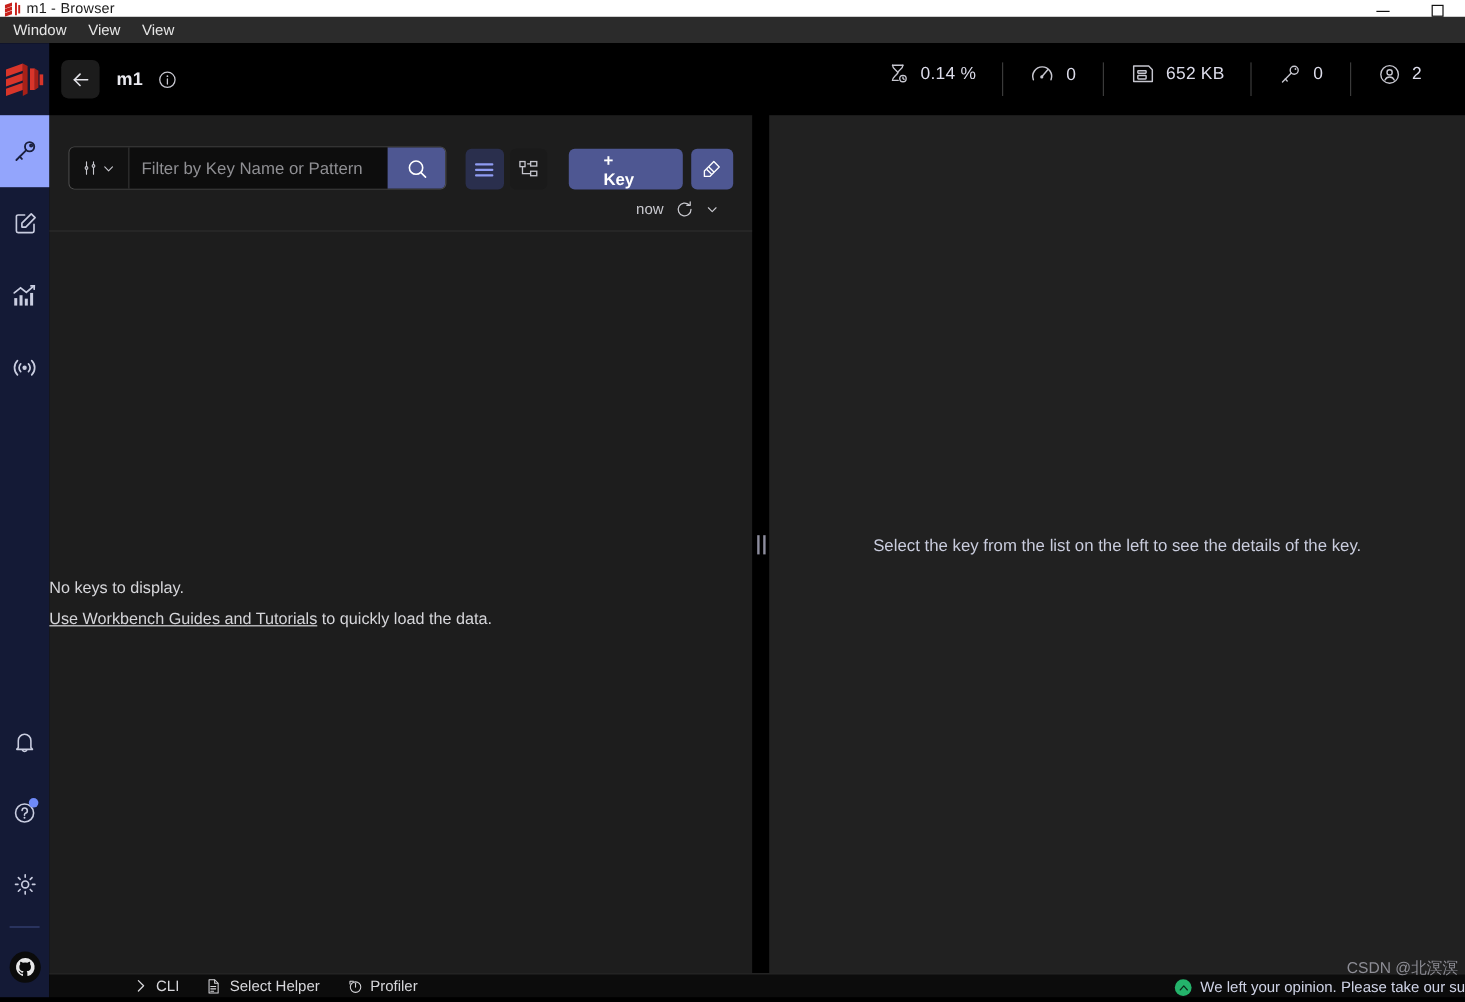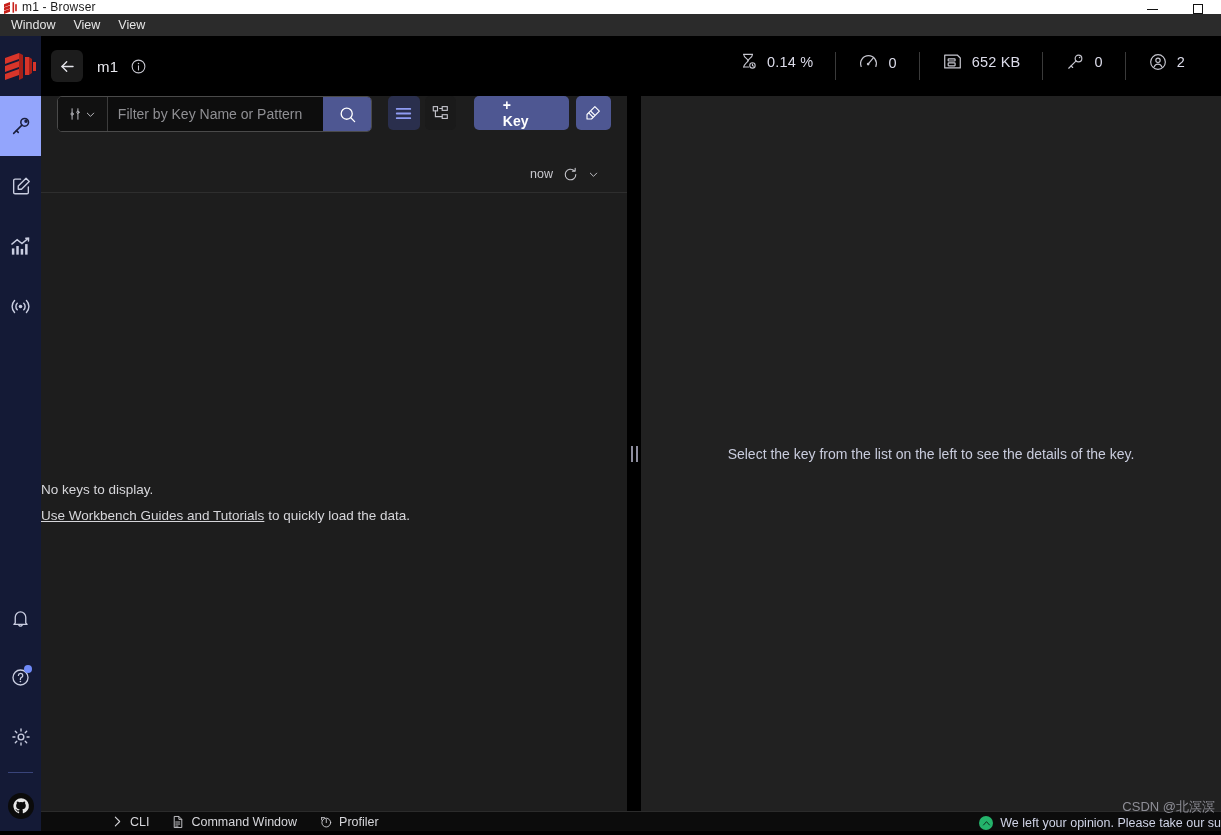--- a/index.html
+++ b/index.html
@@ -60,38 +60,38 @@
 
   
   #main { flex:1 1 auto; display:flex; flex-direction:column; min-width:0; background:#000; }
 
   
   #dbheader { height: 60px; background:#000; display:flex; align-items:center; padding: 0 14px 0 10px; }
   #back-btn {
     width:32px; height:32px; border-radius:6px; background:#1c1c1c;
     display:flex; align-items:center; justify-content:center; margin-right: 14px;
   }
-  #db-name { font-size:15px; font-weight:normal; color:#e9e9ef; letter-spacing:.2px; }
+  #db-name { font-size:15px; font-weight:bold; color:#e9e9ef; letter-spacing:.2px; }
   #db-info { margin-left: 12px; display:flex; align-items:center; }
   #stats { margin-left:auto; display:flex; align-items:flex-start; }
   .stat { display:flex; align-items:center; padding: 0 22px; }
   .stat .sv { font-size:14.5px; color:#dcdcea; margin-left: 9px; letter-spacing:.2px; }
   .stat-sep { width:1px; height:28px; background:#3a3a3a; }
 
   
   #panels { flex:1 1 auto; display:flex; min-height:0; background:#000; }
   #left-panel { width: 586px; background:#1d1d1d; margin-left:0; display:flex; flex-direction:column; min-width:0; }
   #splitter { width: 14px; background:#000; display:flex; align-items:center; justify-content:center; }
   #splitter .bars { display:flex; gap:3px; }
   #splitter .bars i { display:block; width:2px; height:16px; background:#8d8d9e; }
   #right-panel { flex:1 1 auto; background:#212121; display:flex; align-items:center; justify-content:center; }
   #right-empty { font-size:14px; color:#c9ccdd; }
 
   
-  #filterbar { height: 62px; display:flex; align-items:flex-start; padding: 0 16px; }
+  #filterbar { height: 62px; display:flex; align-items:flex-end; padding: 0 16px; }
   #filter-group { display:flex; align-items:center; height:36px; border:1px solid #4a4a4a; border-radius:5px; overflow:hidden; background:#0d0d0d; }
   #filter-type { width:51px; height:36px; display:flex; align-items:center; justify-content:center; gap:3px; border-right:1px solid #3c3c3c; background:#111; }
   #filter-input {
     width: 220px; height:36px; background:#0d0d0d; border:0; outline:none;
     color:#cfcfcf; font-size:14px; padding: 0 10px;
     font-family:"Liberation Sans", sans-serif;
   }
   #filter-input::placeholder { color:#8f8f93; }
   #search-btn { width:49px; height:36px; background:#4e5792; display:flex; align-items:center; justify-content:center; }
   .vbtn { width:32px; height:34px; border-radius:5px; display:flex; align-items:center; justify-content:center; }
@@ -415,21 +415,21 @@
           <path d="M8 4 L16 12 L8 20"></path>
         </svg>
         <span class="bl">CLI</span>
       </div>
       <div class="bb-item">
         <svg width="14" height="14" viewBox="0 0 24 24" fill="none" stroke="#d6d6da" stroke-width="1.5" stroke-linejoin="round">
           <path d="M5.5 2.5h8L18.5 7.5v14h-13Z"></path>
           <path d="M13.5 2.5v5h5"></path>
           <path d="M8 12h7M8 15.5h7M8 19h4" stroke-linecap="round"></path>
         </svg>
-        <span class="bl">Command Window</span>
+        <span class="bl">Select Helper</span>
       </div>
       <div class="bb-item">
         <svg width="14" height="14" viewBox="0 0 24 24" fill="none" stroke="#d6d6da" stroke-width="1.5" stroke-linecap="round">
           <circle cx="12.5" cy="13" r="7.5"></circle>
           <path d="M12.5 13 L12.5 7.5"></path>
           <path d="M4.5 4.5h5M4.5 4.5v4"></path>
         </svg>
         <span class="bl">Profiler</span>
       </div>
 

